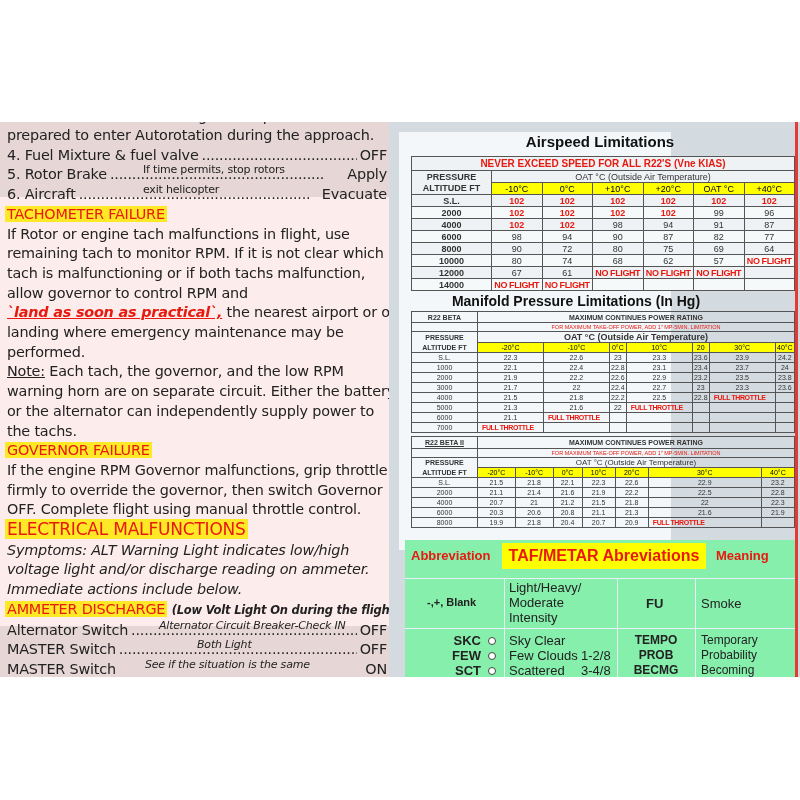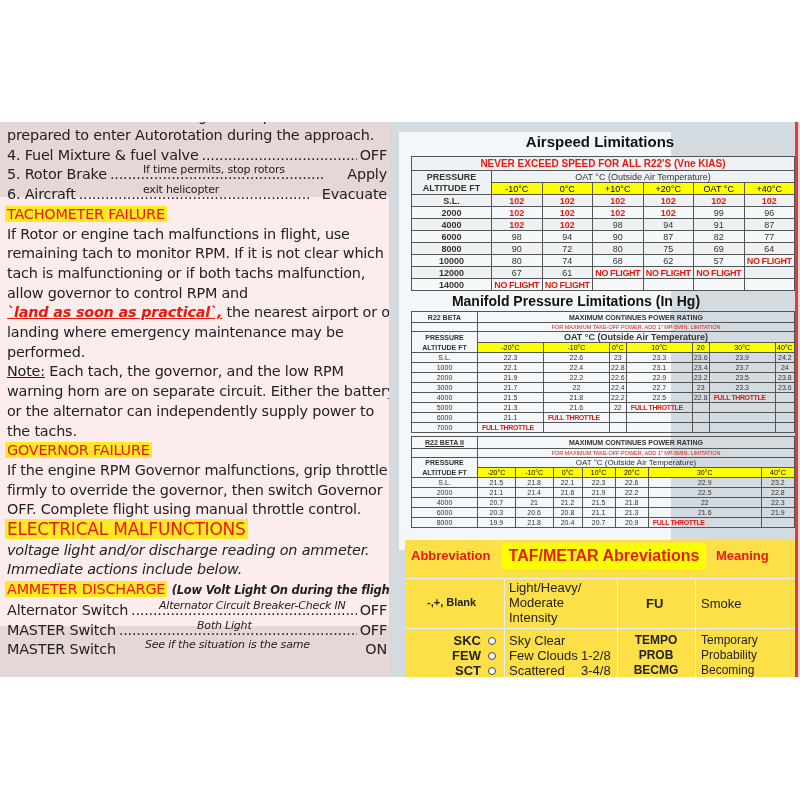--- a/index.html
+++ b/index.html
@@ -34,21 +34,21 @@
   table.lim { position: absolute; border-collapse: collapse; font-family: "Liberation Sans", sans-serif; }
   table.lim td { border: 1px solid #555; text-align: center; padding: 0; white-space: nowrap; overflow: hidden; }
   .yel { background: #ffff00; }
   .r { color: #e8190f; font-weight: bold; }
   .rt { color: #e8190f; font-weight: bold; letter-spacing: -0.4px; }
   .hdr { font-weight: bold; color: #333; margin-top: 13px; }
   .lbl { color:#333; font-weight:bold; }
 
   
   #taf { position: absolute; left: 405px; top: 540px; width: 390px; height: 137px;
-         background: #fde047; overflow: hidden; font-family: "Liberation Sans", sans-serif; }
+         background: #86efac; overflow: hidden; font-family: "Liberation Sans", sans-serif; }
   #taf .taf-title { position: absolute; left: 97px; top: 3px; width: 204px; height: 26px;
         background: #ffff00; color: #e8190f; font-weight: bold; font-size: 16px; text-align: center; line-height: 26px; }
   #taf .abbr-h { position: absolute; left: 6px; top: 8px; color: #e8190f; font-weight: bold; font-size: 13px; }
   #taf .mean-h { position: absolute; left: 311px; top: 8px; color: #e8190f; font-weight: bold; font-size: 13px; }
   #taf .hline { position: absolute; left: 0; width: 390px; height: 1px; background: #eaf0fb; }
   #taf .vline { position: absolute; top: 38px; width: 1px; height: 100px; background: #eaf0fb; }
   #taf .cell { position: absolute; font-size: 13px; color: #222; }
   #taf .bold { font-weight: bold; }
   #taf .ico { position: absolute; width: 8px; height: 8px; border: 1px solid #444; border-radius: 50%; background: #fff; }
 </style>
@@ -92,20 +92,21 @@
     <div class="line">warning horn are on separate circuit. Either the battery</div>
     <div class="line">or the alternator can independently supply power to</div>
     <div class="line">the tachs.</div>
 
     <div class="line"><span class="hl">GOVERNOR FAILURE</span></div>
     <div class="line">If the engine RPM Governor malfunctions, grip throttle</div>
     <div class="line">firmly to override the governor, then switch Governor</div>
     <div class="line">OFF. Complete flight using manual throttle control.</div>
 
     <div class="line"><span class="hl hl-big">ELECTRICAL MALFUNCTIONS</span></div>
+    <div class="line it">Symptoms: ALT Warning Light indicates low/high</div>
     <div class="line it">voltage light and/or discharge reading on ammeter.</div>
     <div class="line it">Immediate actions include below.</div>
 
     <div class="line"><span class="hl">AMMETER DISCHARGE</span> <span class="small-it">(Low Volt Light On during the flight)</span></div>
 
     <div class="line lead">
       <span>Alternator Switch</span>
       <span style="flex:1;overflow:hidden;margin:0 3px;">....................................................</span>
       <span>OFF</span>
       <span class="annot" style="left:152px;">Alternator Circuit Breaker-Check IN</span>

